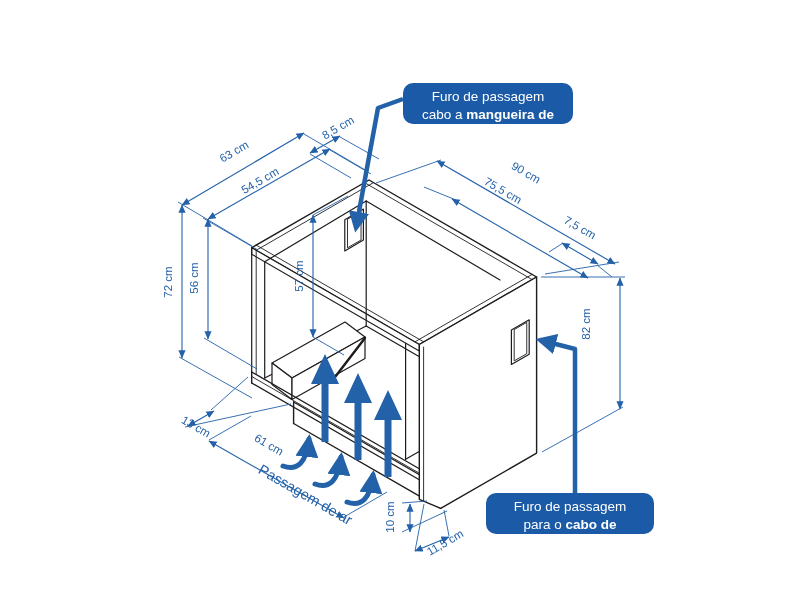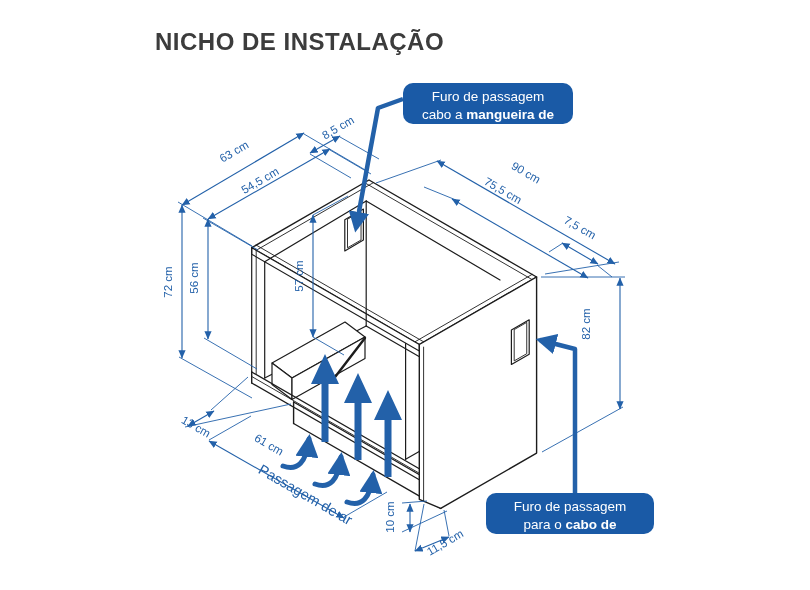--- a/index.html
+++ b/index.html
@@ -13,21 +13,20 @@
            box-sizing:border-box;}
   .callout b{font-weight:bold;}
   .dimtxt{font-size:11.5px;fill:#2361a9;}
   .airtxt{font-size:14.5px;fill:#2361a9;}
 </style>
 </head>
 <body>
 
 <div id="canvas">
 
-  <div id="title">NICHO DE INSTALAÇÃO</div>
 
   <svg width="810" height="590" viewBox="0 0 810 590">
     <defs>
       <marker id="arr" viewBox="0 0 10 8" refX="8.5" refY="4" markerWidth="9" markerHeight="8" markerUnits="userSpaceOnUse" orient="auto-start-reverse">
         <path d="M0,0 L9,4 L0,8 Z" fill="#2361a9"></path>
       </marker>
       <marker id="arrBig" viewBox="0 0 5 4.6" refX="3.6" refY="2.3" markerWidth="5" markerHeight="4.6" orient="auto">
         <path d="M0,0 L4.6,2.3 L0,4.6 Z" fill="#2361a9"></path>
       </marker>
     </defs>

